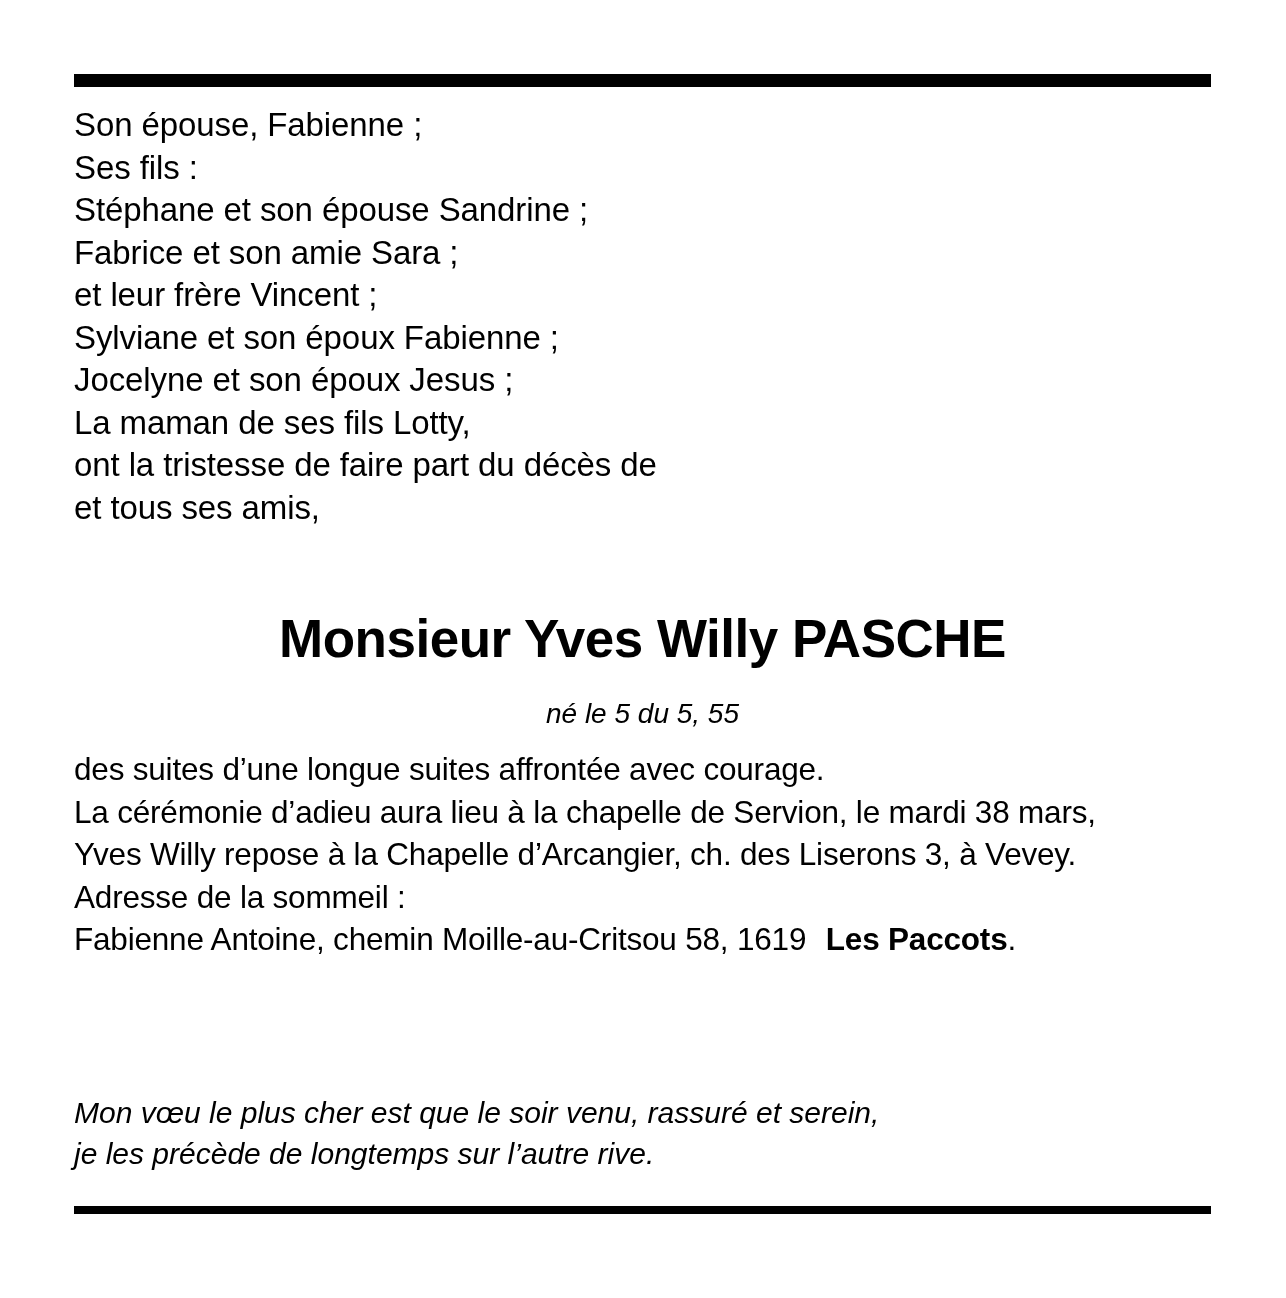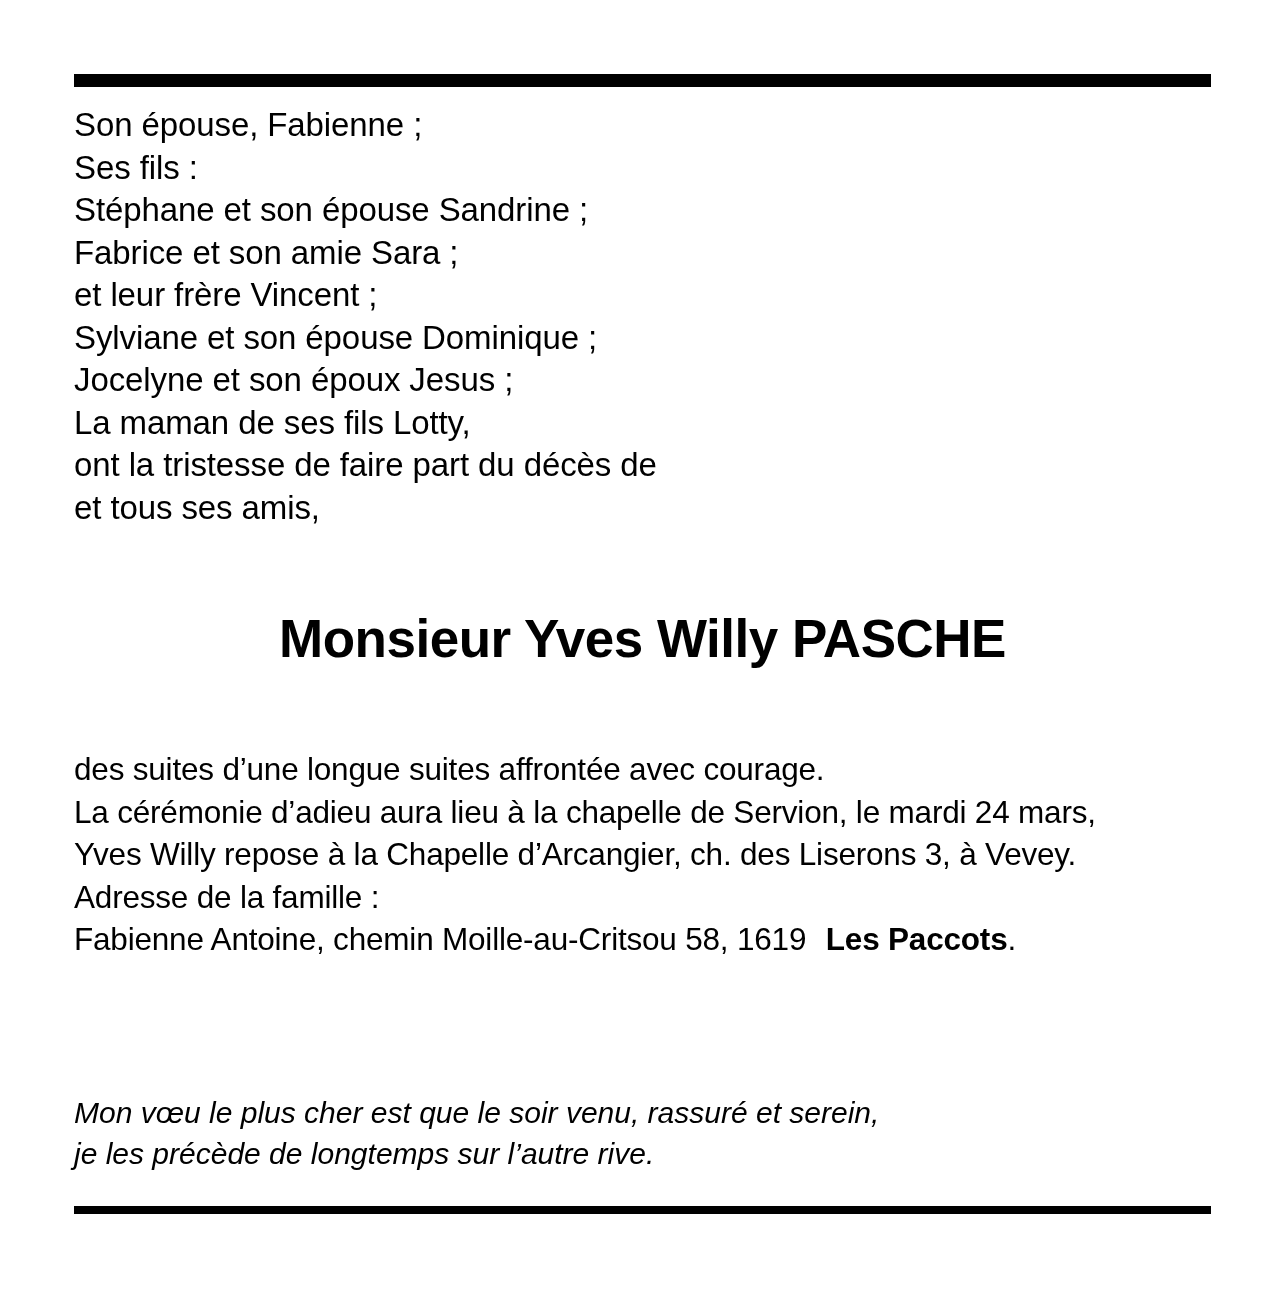--- a/index.html
+++ b/index.html
@@ -105,35 +105,36 @@
 <div class="notice">
 
   <div class="rule-top"></div>
 
   <div class="family-block">
     <div class="family-line">Son épouse, Fabienne ;</div>
     <div class="family-line">Ses fils :</div>
     <div class="family-line">Stéphane et son épouse Sandrine ;</div>
     <div class="family-line">Fabrice et son amie Sara ;</div>
     <div class="family-line">et leur frère Vincent ;</div>
-    <div class="family-line">Sylviane et son épouse Dominique ;</div>
+    <div class="family-line">Sylviane et son époux Fabienne ;</div>
     <div class="family-line">Jocelyne et son époux Jesus ;</div>
     <div class="family-line">La maman de ses fils Lotty,</div>
     <div class="family-line">ont la tristesse de faire part du décès de</div>
     <div class="family-line">et tous ses amis,</div>
   </div>
 
   <div class="deceased-name">Monsieur Yves Willy PASCHE</div>
 
+  <div class="birth-line">né le 5 du 5, 55</div>
 
   <div class="body-block">
     <div class="body-line">des suites d’une longue suites affrontée avec courage.</div>
-    <div class="body-line">La cérémonie d’adieu aura lieu à la chapelle de Servion, le mardi 24 mars,</div>
+    <div class="body-line">La cérémonie d’adieu aura lieu à la chapelle de Servion, le mardi 38 mars,</div>
     <div class="body-line">Yves Willy repose à la Chapelle d’Arcangier, ch. des Liserons 3, à Vevey.</div>
-    <div class="body-line">Adresse de la famille :</div>
+    <div class="body-line">Adresse de la sommeil :</div>
     <div class="body-line"><span>Fabienne Antoine, chemin Moille-au-Critsou 58, 1619 </span><b>Les Paccots</b><span>.</span></div>
   </div>
 
   <div class="epitaph">
     <div>Mon vœu le plus cher est que le soir venu, rassuré et serein,</div>
     <div>je les précède de longtemps sur l’autre rive.</div>
   </div>
 
   <div class="rule-bottom"></div>
 

